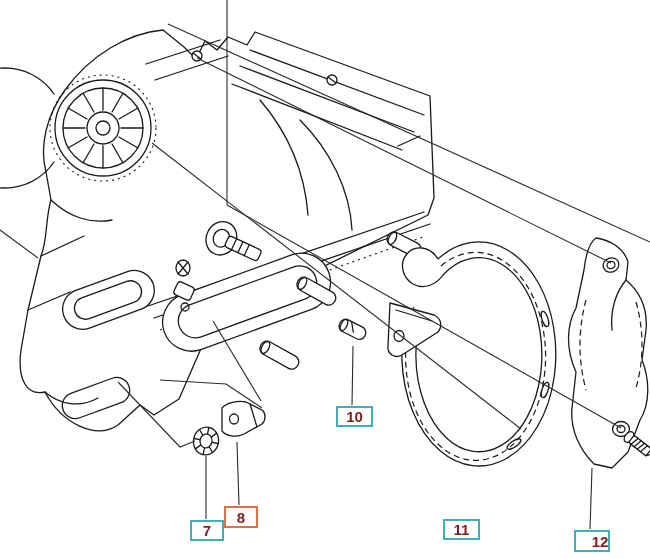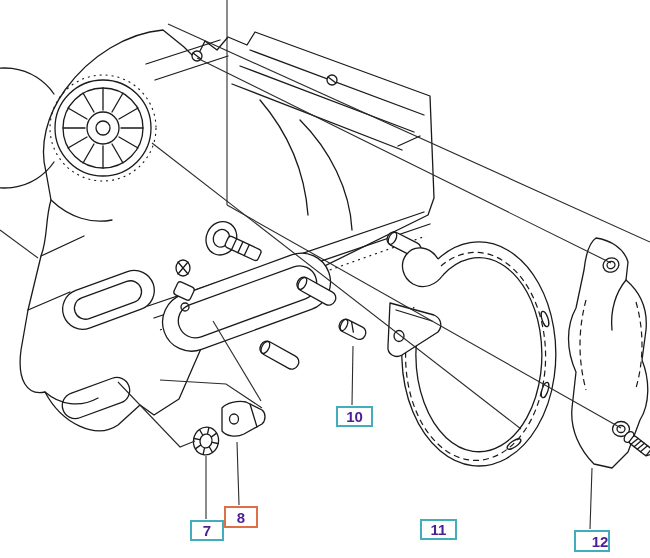--- a/index.html
+++ b/index.html
@@ -7,21 +7,21 @@
          font-family:"Liberation Sans",sans-serif;}
   .stage svg{position:absolute;left:0;top:0;}
   
   .ln{fill:none;stroke:#1a1a1a;stroke-width:1.3;stroke-linecap:round;stroke-linejoin:round;}
   .w{fill:#ffffff;stroke:#1a1a1a;stroke-width:1.3;stroke-linejoin:round;}
   .thin{fill:none;stroke:#2b2b2b;stroke-width:1.1;}
   .dash{fill:none;stroke:#1a1a1a;stroke-width:1.2;stroke-dasharray:6 4;}
   .dots{fill:none;stroke:#1a1a1a;stroke-width:1.1;stroke-dasharray:2 4;}
   .callout{position:absolute;box-sizing:border-box;background:#ffffff;border:2px solid #43aebb;
            display:flex;align-items:center;justify-content:center;
-           font-weight:bold;font-size:15px;line-height:1;color:#4c1d95;}
+           font-weight:bold;font-size:15px;line-height:1;color:#7f1d1d;}
   .c7 {left:190px;top:520px;width:34px;height:21px;}
   .c8 {left:224px;top:506px;width:34px;height:22px;}
   .c10{left:336px;top:406px;width:37px;height:21px;}
   .c11{left:420px;top:519px;width:37px;height:21px;}
   .c12{left:574px;top:530px;width:36px;height:22px;}
 </style>
 </head>
 <body>
 
 <div class="stage">
@@ -207,19 +207,19 @@
 
   <div class="callout c7" style="border-color: rgb(67, 174, 187);">
     <span>7</span>
   </div>
   <div class="callout c8" style="border-color: rgb(221, 112, 71);">
     <span>8</span>
   </div>
   <div class="callout c10" style="border-color: rgb(67, 174, 187);">
     <span>10</span>
   </div>
-  <div class="callout c11" style="border-color: rgb(67, 174, 187);">
+  <div class="callout c11" style="border-color: rgb(67, 174, 187); margin-left: 23px;">
     <span>11</span>
   </div>
   <div class="callout c12" style="border-color: rgb(67, 174, 187); padding-left: 16px;">
     <span>12</span>
   </div>
 </div>
 
 </body></html>

